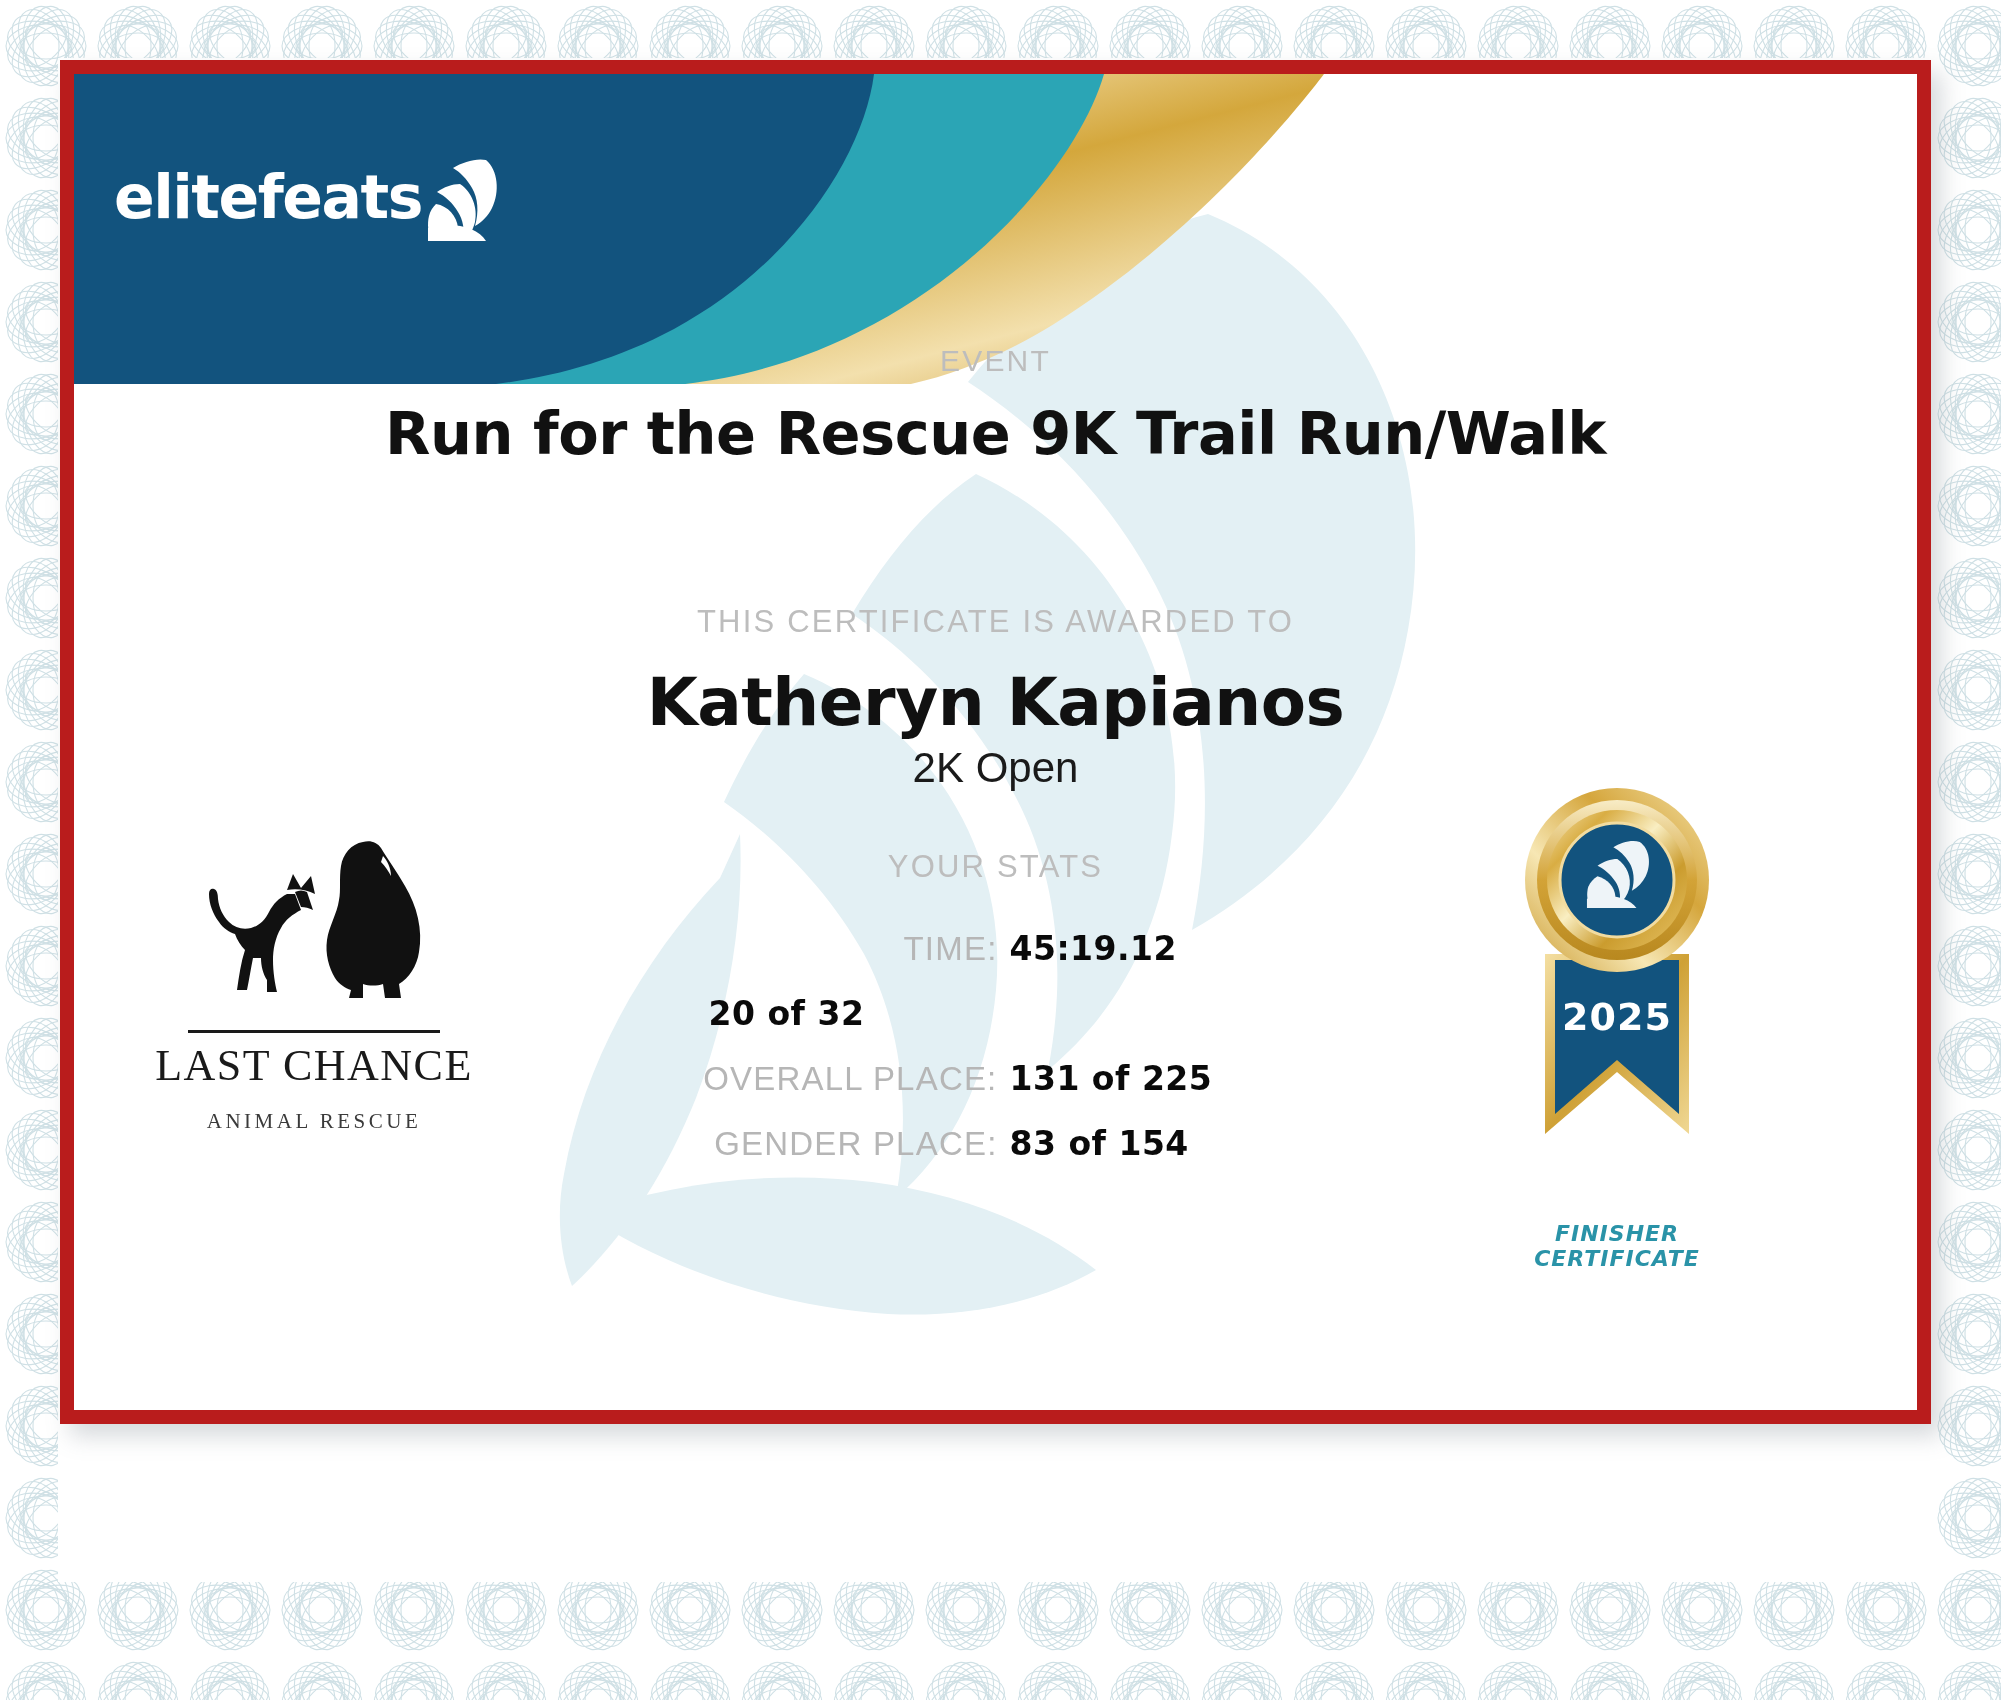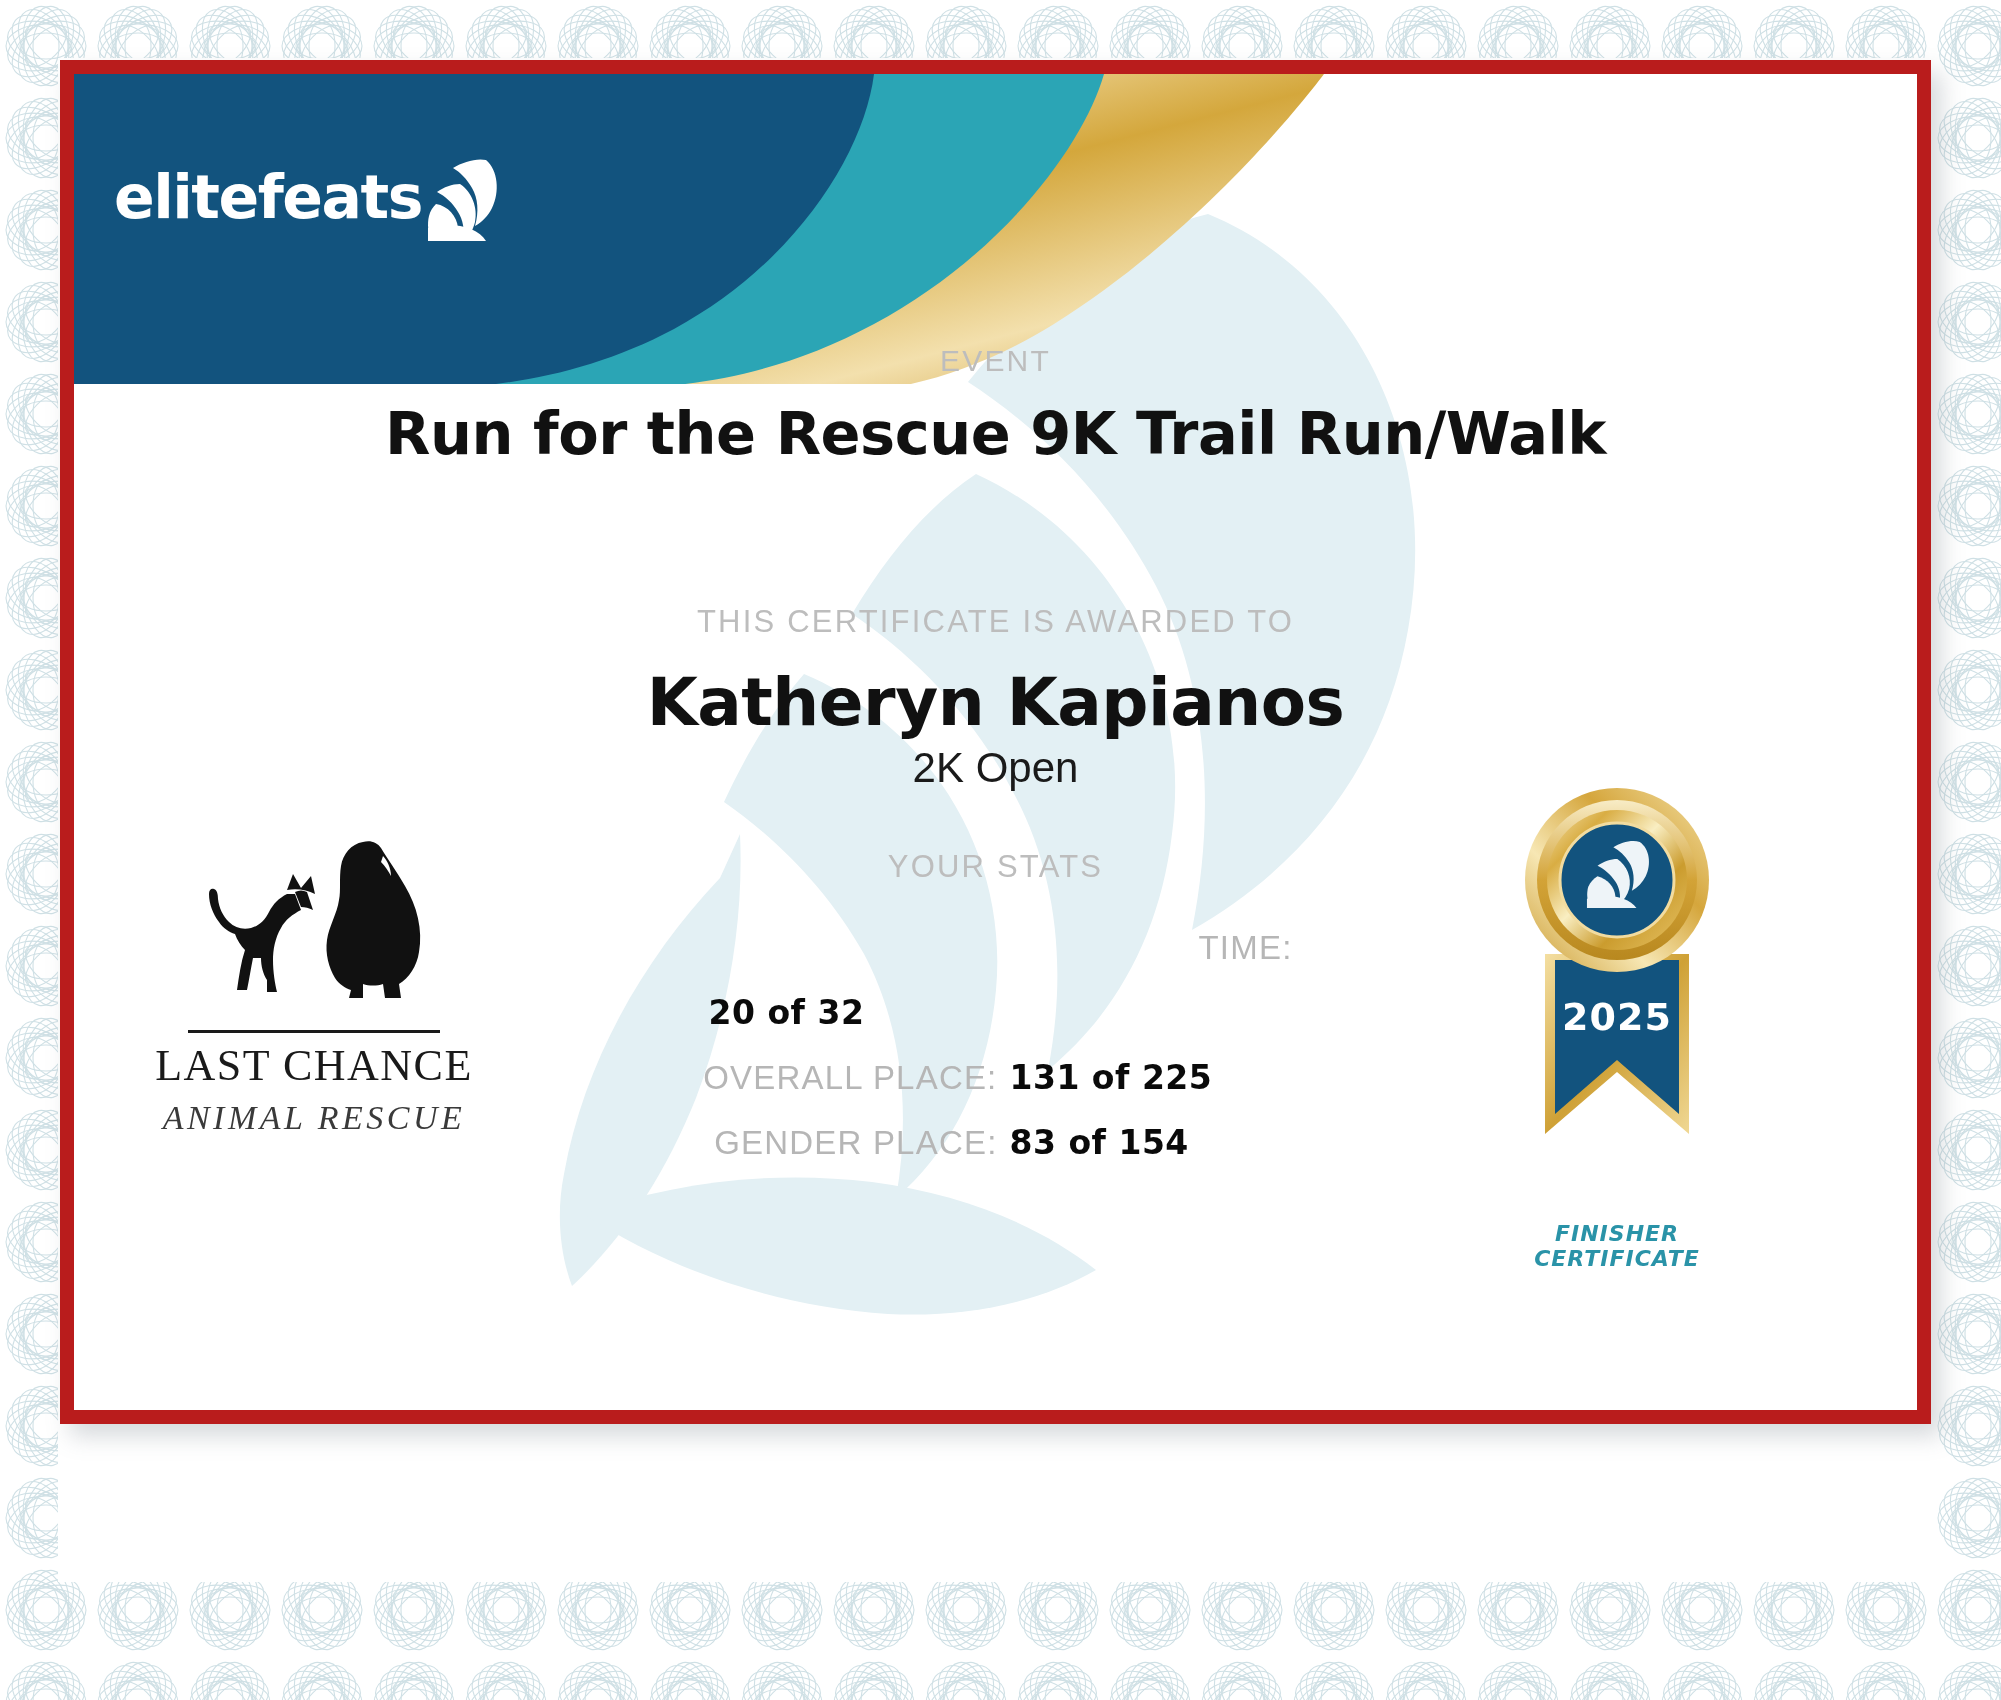--- a/index.html
+++ b/index.html
@@ -168,25 +168,24 @@
   .sponsor-name {
     font-family: "Liberation Serif", serif;
     font-size: 44px;
     color: #1a1a1a;
     letter-spacing: 1.5px;
     margin-top: 10px;
     line-height: 1.05;
   }
   .sponsor-sub {
     font-family: "Liberation Serif", serif;
-    font-size: 34px;
+    font-size: 21px;
     color: #3a3a3a;
     letter-spacing: 3.5px;
-    margin-top: 10px;
-    font-style: italic;
+    margin-top: 20px;
   }
 
   
   .badge {
     position: absolute;
     right: 130px;
     top: 710px;
     width: 340px;
     z-index: 6;
     text-align: center;
@@ -283,20 +282,21 @@
 
       <div class="label-muted awarded-label">THIS CERTIFICATE IS AWARDED TO</div>
       <div class="recipient-name">Katheryn Kapianos</div>
       <div class="recipient-category">2K Open</div>
 
       <div class="label-muted stats-label">YOUR STATS</div>
 
       <div class="stats-table">
         <div class="stat-row">
           <div class="stat-key">TIME:</div>
+          <div class="stat-val">45:19.12</div>
         </div>
         <div class="stat-row">
           <div class="stat-val">20 of 32</div>
         </div>
         <div class="stat-row">
           <div class="stat-key">OVERALL PLACE:</div>
           <div class="stat-val">131 of 225</div>
         </div>
         <div class="stat-row">
           <div class="stat-key">GENDER PLACE:</div>

